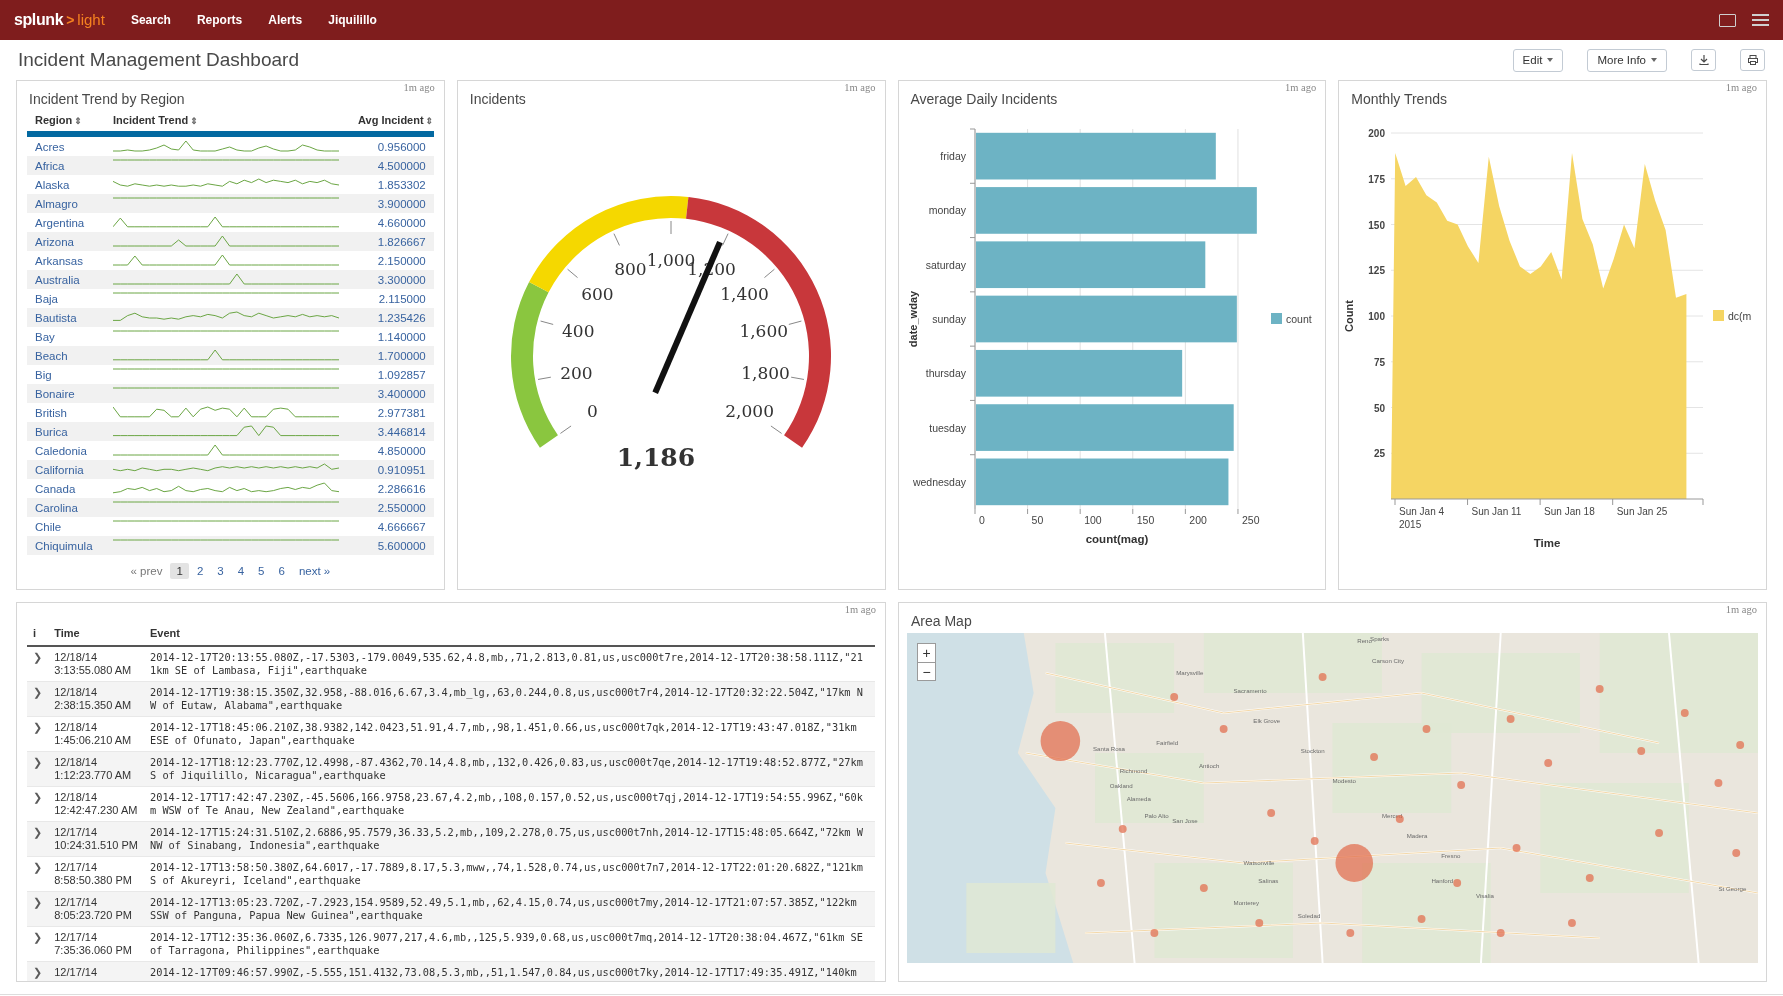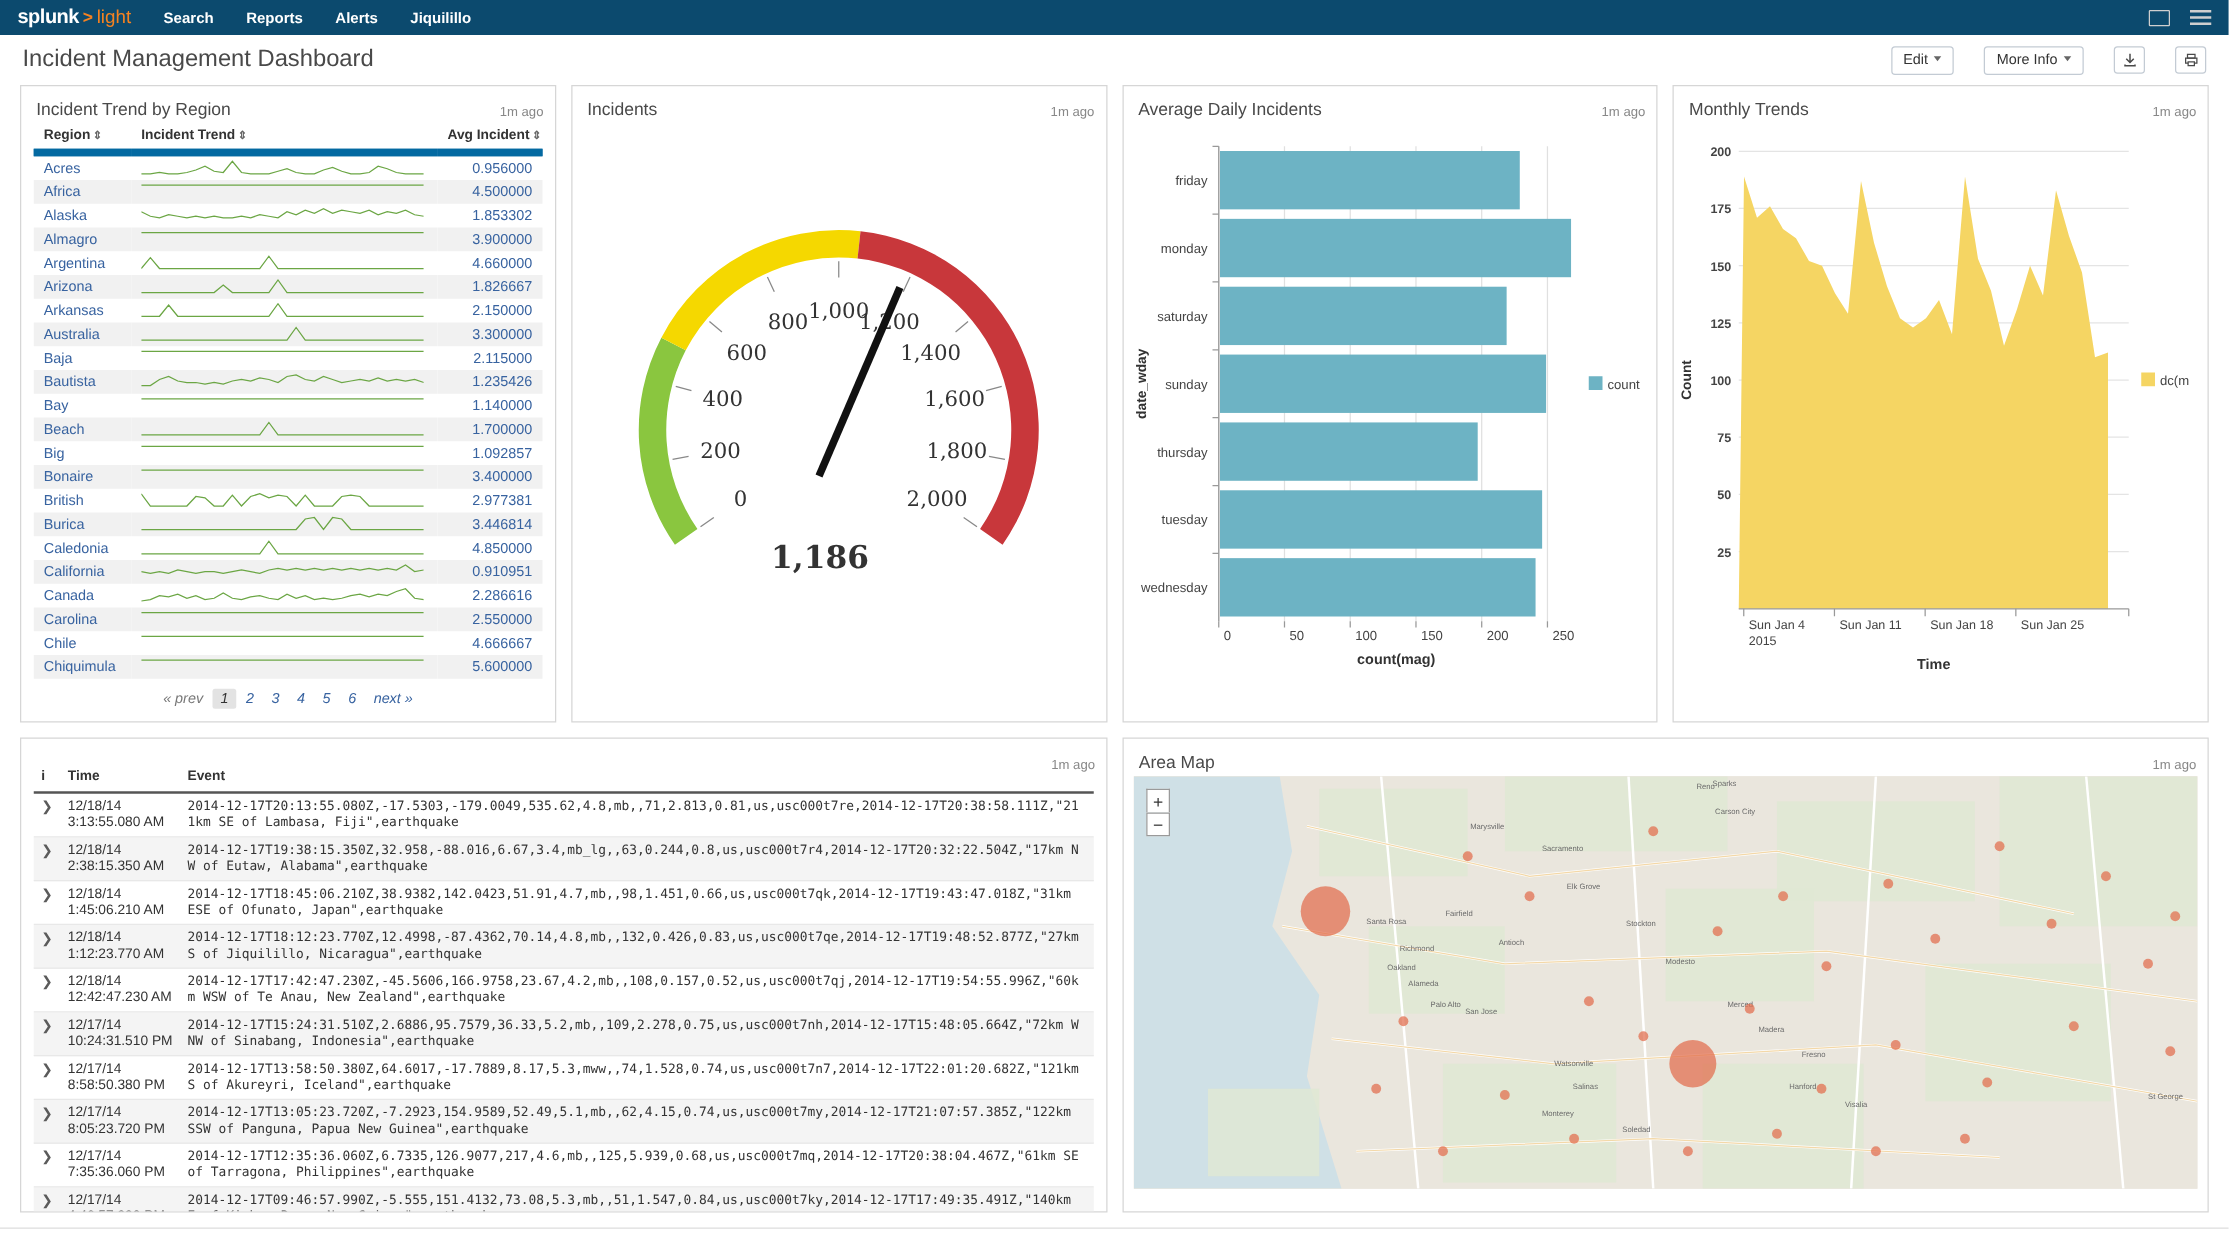--- a/index.html
+++ b/index.html
@@ -8,21 +8,21 @@
     width:1783px; height:996px;
     background:#ffffff;
     font-family:"Liberation Sans", sans-serif;
     font-size:12px;
     color:#333;
     overflow:hidden;
   }
 
   
   .navbar {
-    height:28px; background:#0c4a6e; display:flex; align-items:center;
+    height:40px; background:#7f1d1d; display:flex; align-items:center;
     padding:0 14px; color:#fff;
   }
   .logo { display:flex; align-items:baseline; margin-right:26px; }
   .logo-splunk { font-weight:bold; font-size:16px; letter-spacing:-.4px; color:#fff; }
   .logo-gt { color:#f58220; font-size:14px; font-weight:bold; margin:0 3px; }
   .logo-light { color:#f58220; font-size:15px; }
   .nav-item { font-size:12px; font-weight:bold; color:#fff; margin-right:26px; cursor:pointer; }
   .nav-right { margin-left:auto; display:flex; align-items:center; gap:16px; }
   .nav-ico { width:17px; height:13px; position:relative; cursor:pointer; }
   .nav-ico.msg { border:1.6px solid #cfcfcf; border-radius:1px; }
@@ -47,41 +47,41 @@
     font-size:12px;
   }
 
   
   .dash { padding:0 16px; }
   .row { display:flex; gap:12px; margin-bottom:12px; }
   .panel {
     background:#fff; border:1px solid #d6d6d6; position:relative; overflow:hidden;
   }
   .panel-stamp {
-    position:absolute; right:9px; top:15px; font-size:10.5px; color:#888;
+    position:absolute; right:9px; top:1px; font-size:10.5px; color:#888;font-family:Liberation Serif, serif;
   }
   .panel-title {
     font-size:14px; color:#494949; padding:10px 12px 4px 12px; font-weight:400;
   }
 
   
   .tbl { width:100%; border-collapse:collapse; font-size:11.5px; table-layout:fixed; }
   .tbl th {
     text-align:left; font-size:11px; color:#333; font-weight:bold;
     padding:3px 8px 5px 8px; border-bottom:6px solid #0369a1; white-space:nowrap;
   }
   .tbl th.num, .tbl td.num { text-align:right; }
   .tbl td { padding:2px 8px; height:18px; vertical-align:middle; }
   .tbl tbody tr:nth-child(even) { background:#f1f1f1; }
   .tbl a { color:#3863a0; text-decoration:none; cursor:pointer; }
   .sortic { color:#666; font-size:9px; margin-left:2px; }
   .spark { display:block; }
   .pager {
     display:flex; justify-content:center; align-items:center; gap:2px;
-    padding:8px 0 6px 0; font-size:11.5px;font-style:italic;
+    padding:8px 0 6px 0; font-size:11.5px;
   }
   .pager span, .pager a {
     padding:2px 6px; color:#3863a0; cursor:pointer; text-decoration:none; border-radius:2px;
   }
   .pager .cur { background:#e3e3e3; color:#333; }
 
   
   .gauge-wrap { display:flex; align-items:center; justify-content:center; }
 
   

